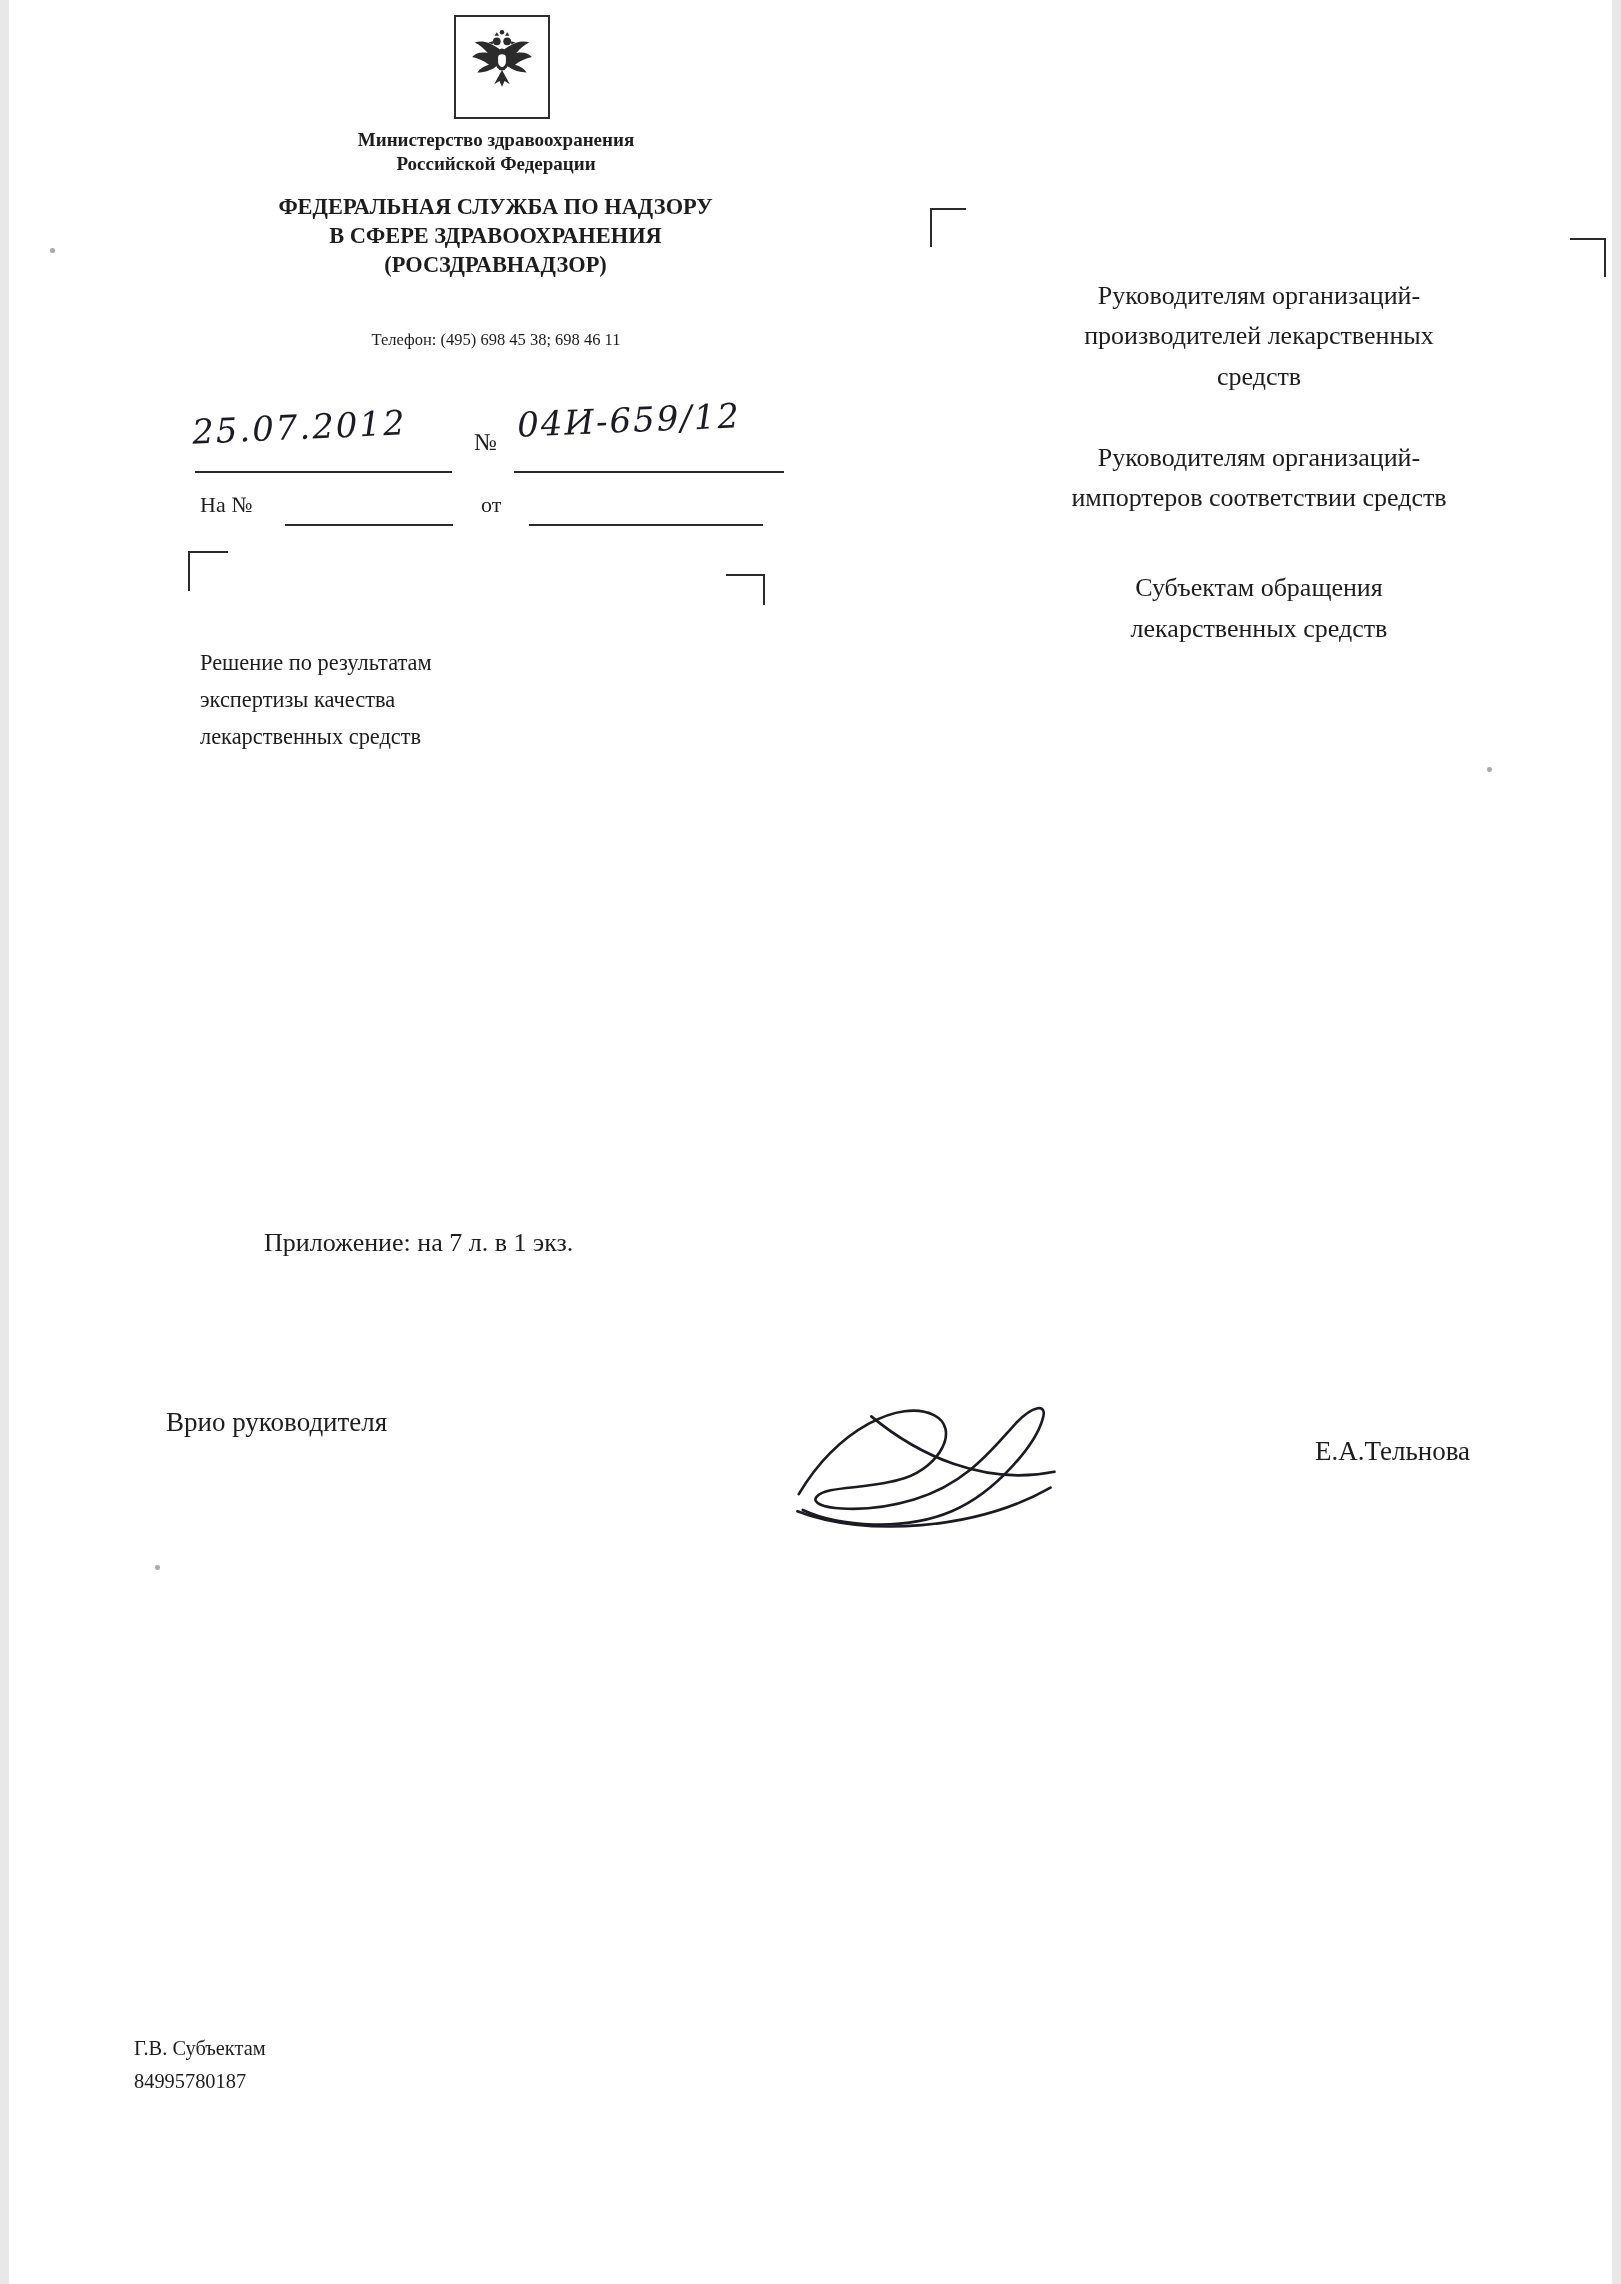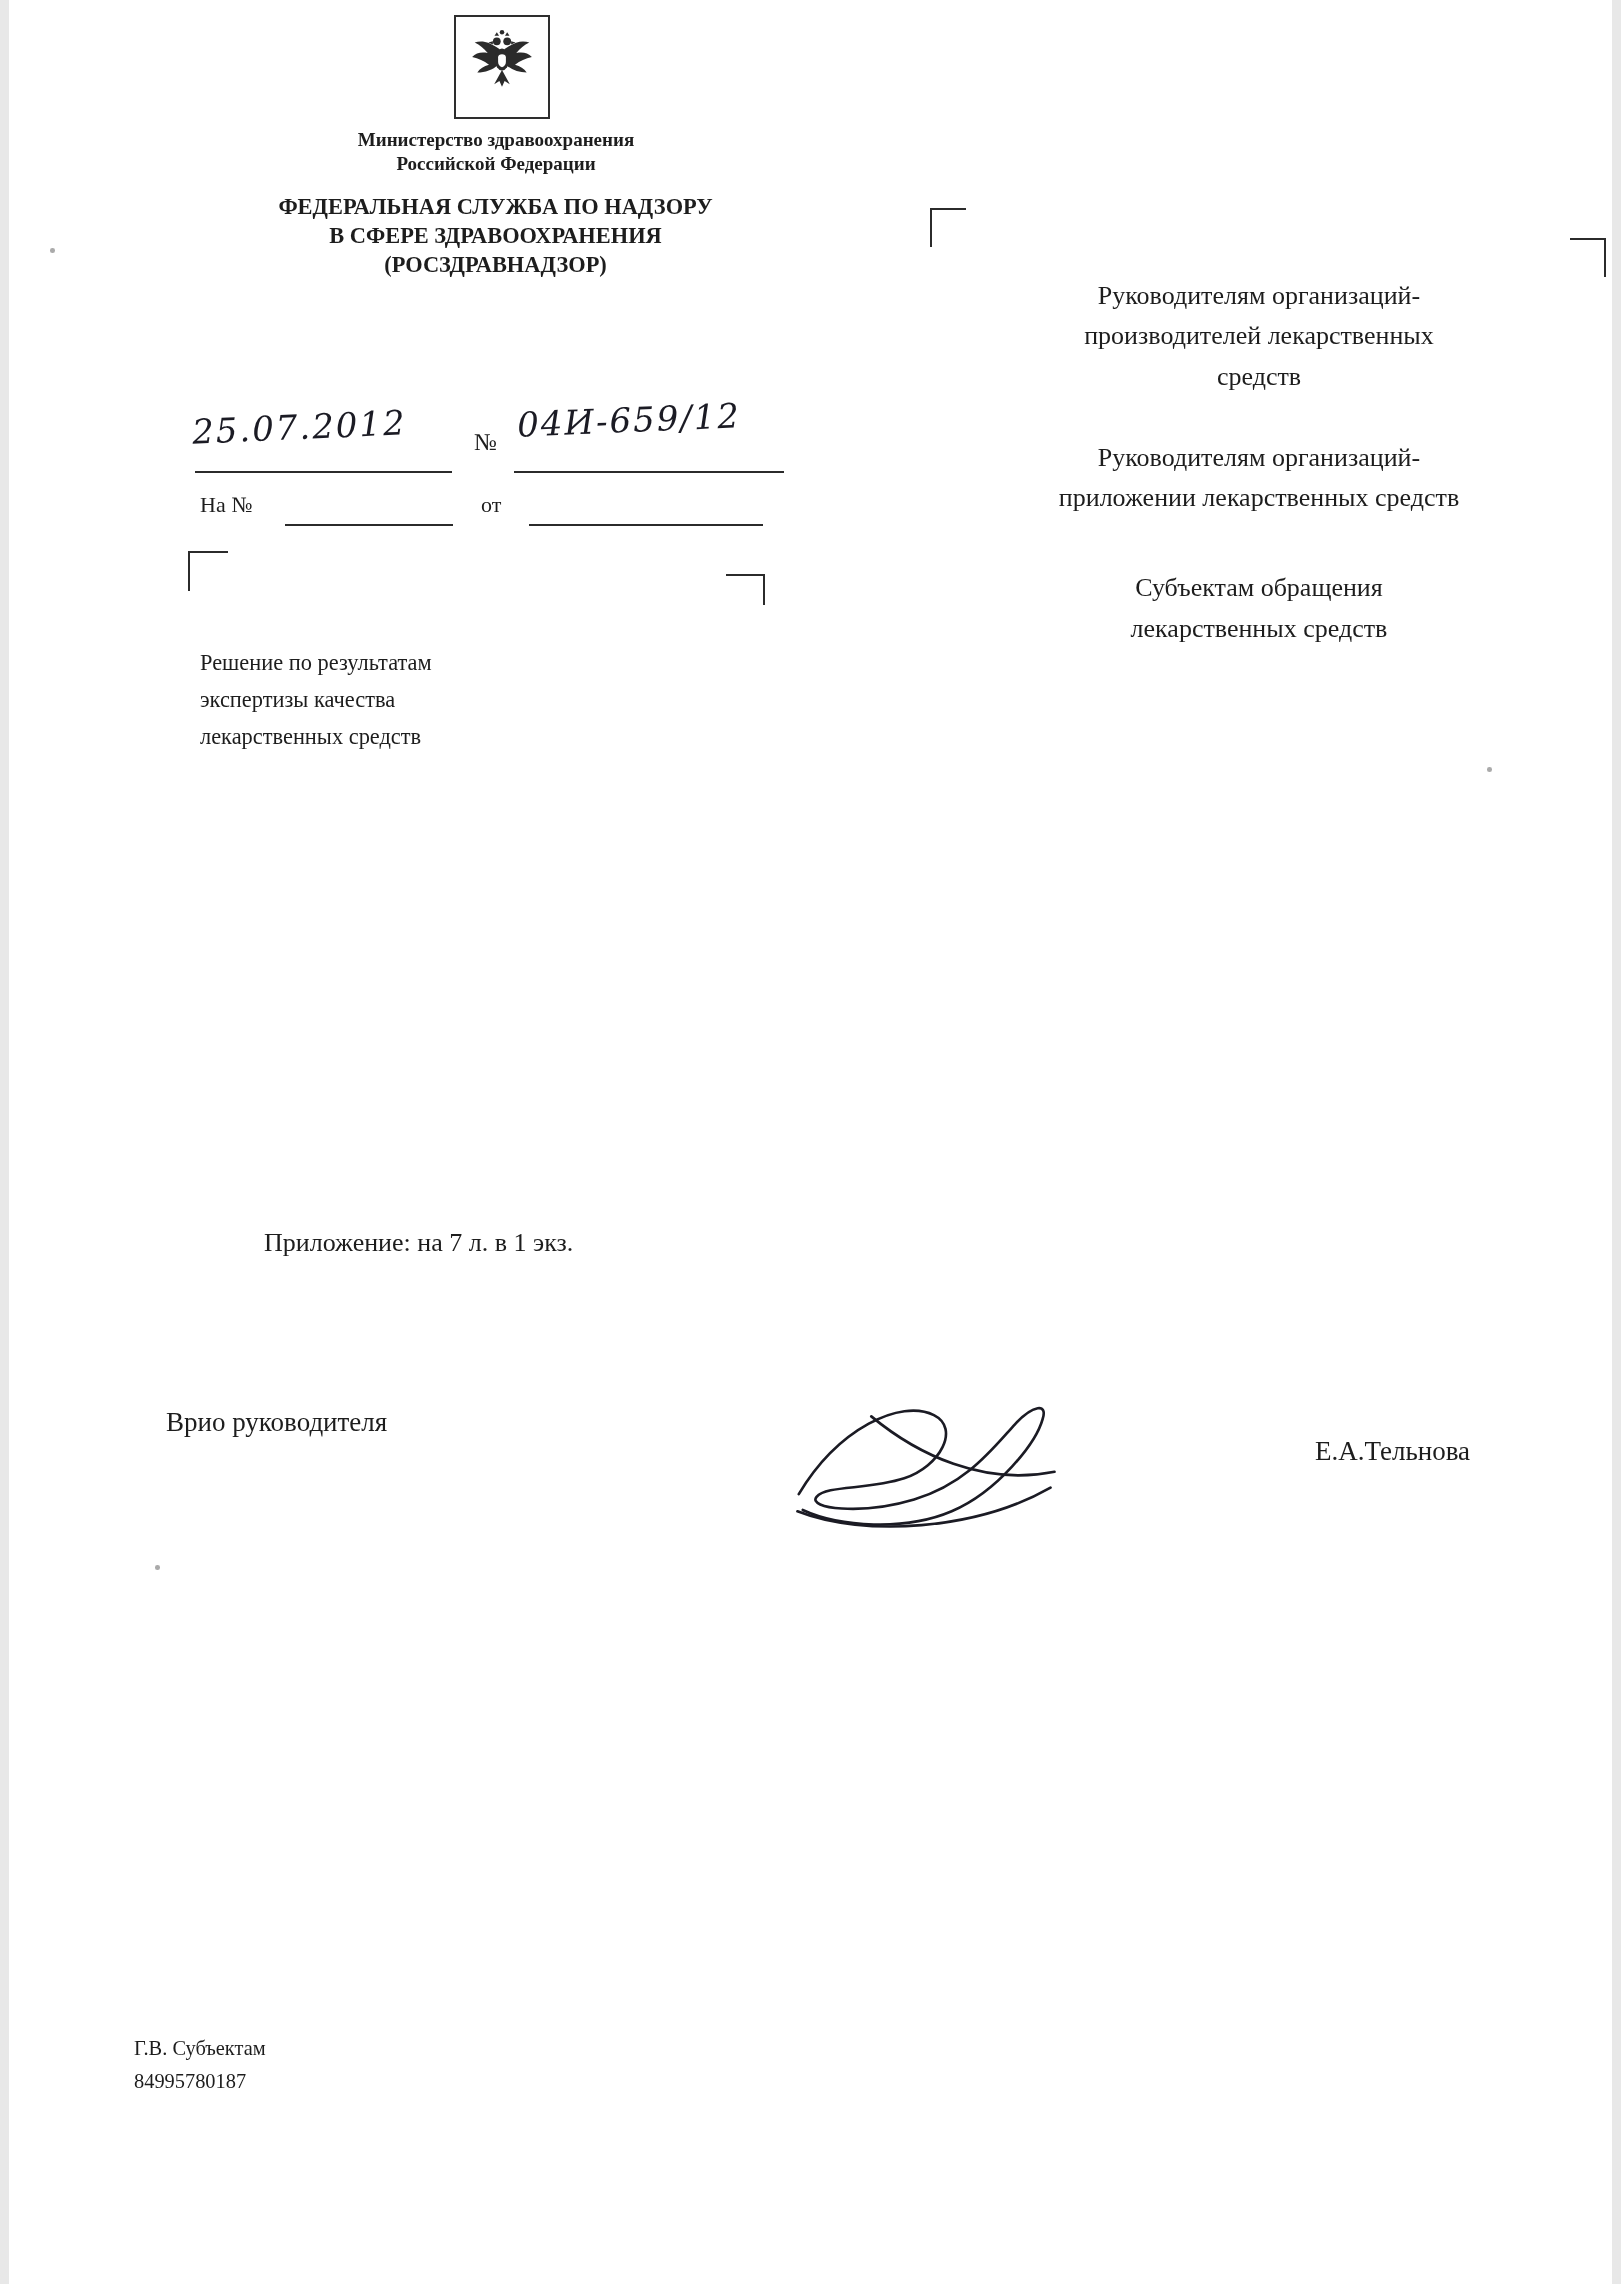--- a/index.html
+++ b/index.html
@@ -106,20 +106,21 @@
     <div>Российской Федерации</div>
   </div>
 
   <div class="abs service center bold">
     <div>ФЕДЕРАЛЬНАЯ СЛУЖБА ПО НАДЗОРУ</div>
     <div>В СФЕРЕ ЗДРАВООХРАНЕНИЯ</div>
     <div>(РОСЗДРАВНАДЗОР)</div>
   </div>
 
   <div class="abs contact center">
+    <div>Телефон: (495) 698 45 38; 698 46 11</div>
   </div>
 
   <div class="abs hw-date handwriting">25.07.2012</div>
   <div class="abs rule rule-date"></div>
   <div class="abs no-sign">№</div>
   <div class="abs hw-number handwriting">04И-659/12</div>
   <div class="abs rule rule-number"></div>
 
   <div class="abs na-label">На №</div>
   <div class="abs rule rule-na1"></div>
@@ -132,21 +133,21 @@
   <div class="corner corner-recip-tr"></div>
 
   <div class="abs recipients center">
     <div class="recipient">
       <div>Руководителям организаций-</div>
       <div>производителей лекарственных</div>
       <div>средств</div>
     </div>
     <div class="recipient gap-lg">
       <div>Руководителям организаций-</div>
-      <div>приложении лекарственных средств</div>
+      <div>импортеров соответствии средств</div>
     </div>
     <div class="recipient">
       <div>Субъектам обращения</div>
       <div>лекарственных средств</div>
     </div>
   </div>
 
   <div class="abs subject">
     <div>Решение по результатам</div>
     <div>экспертизы качества</div>

